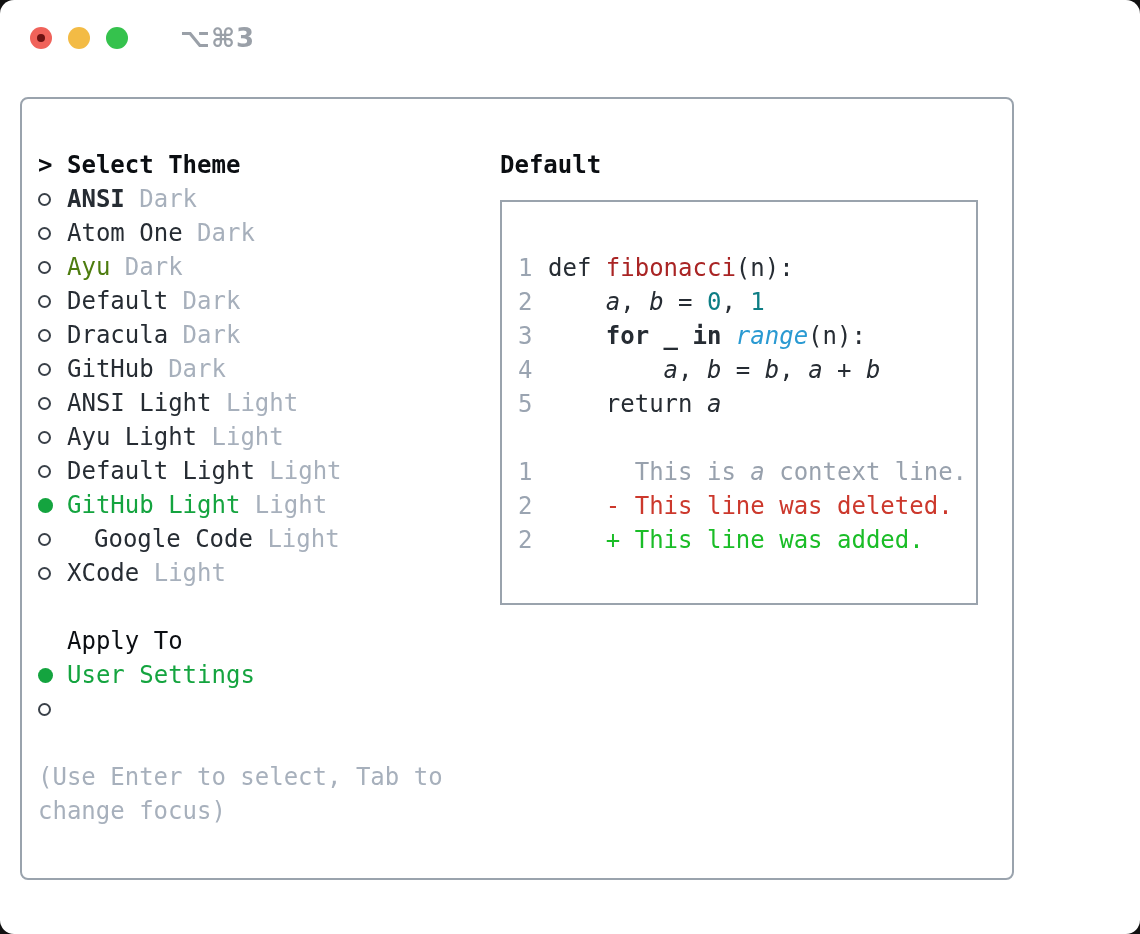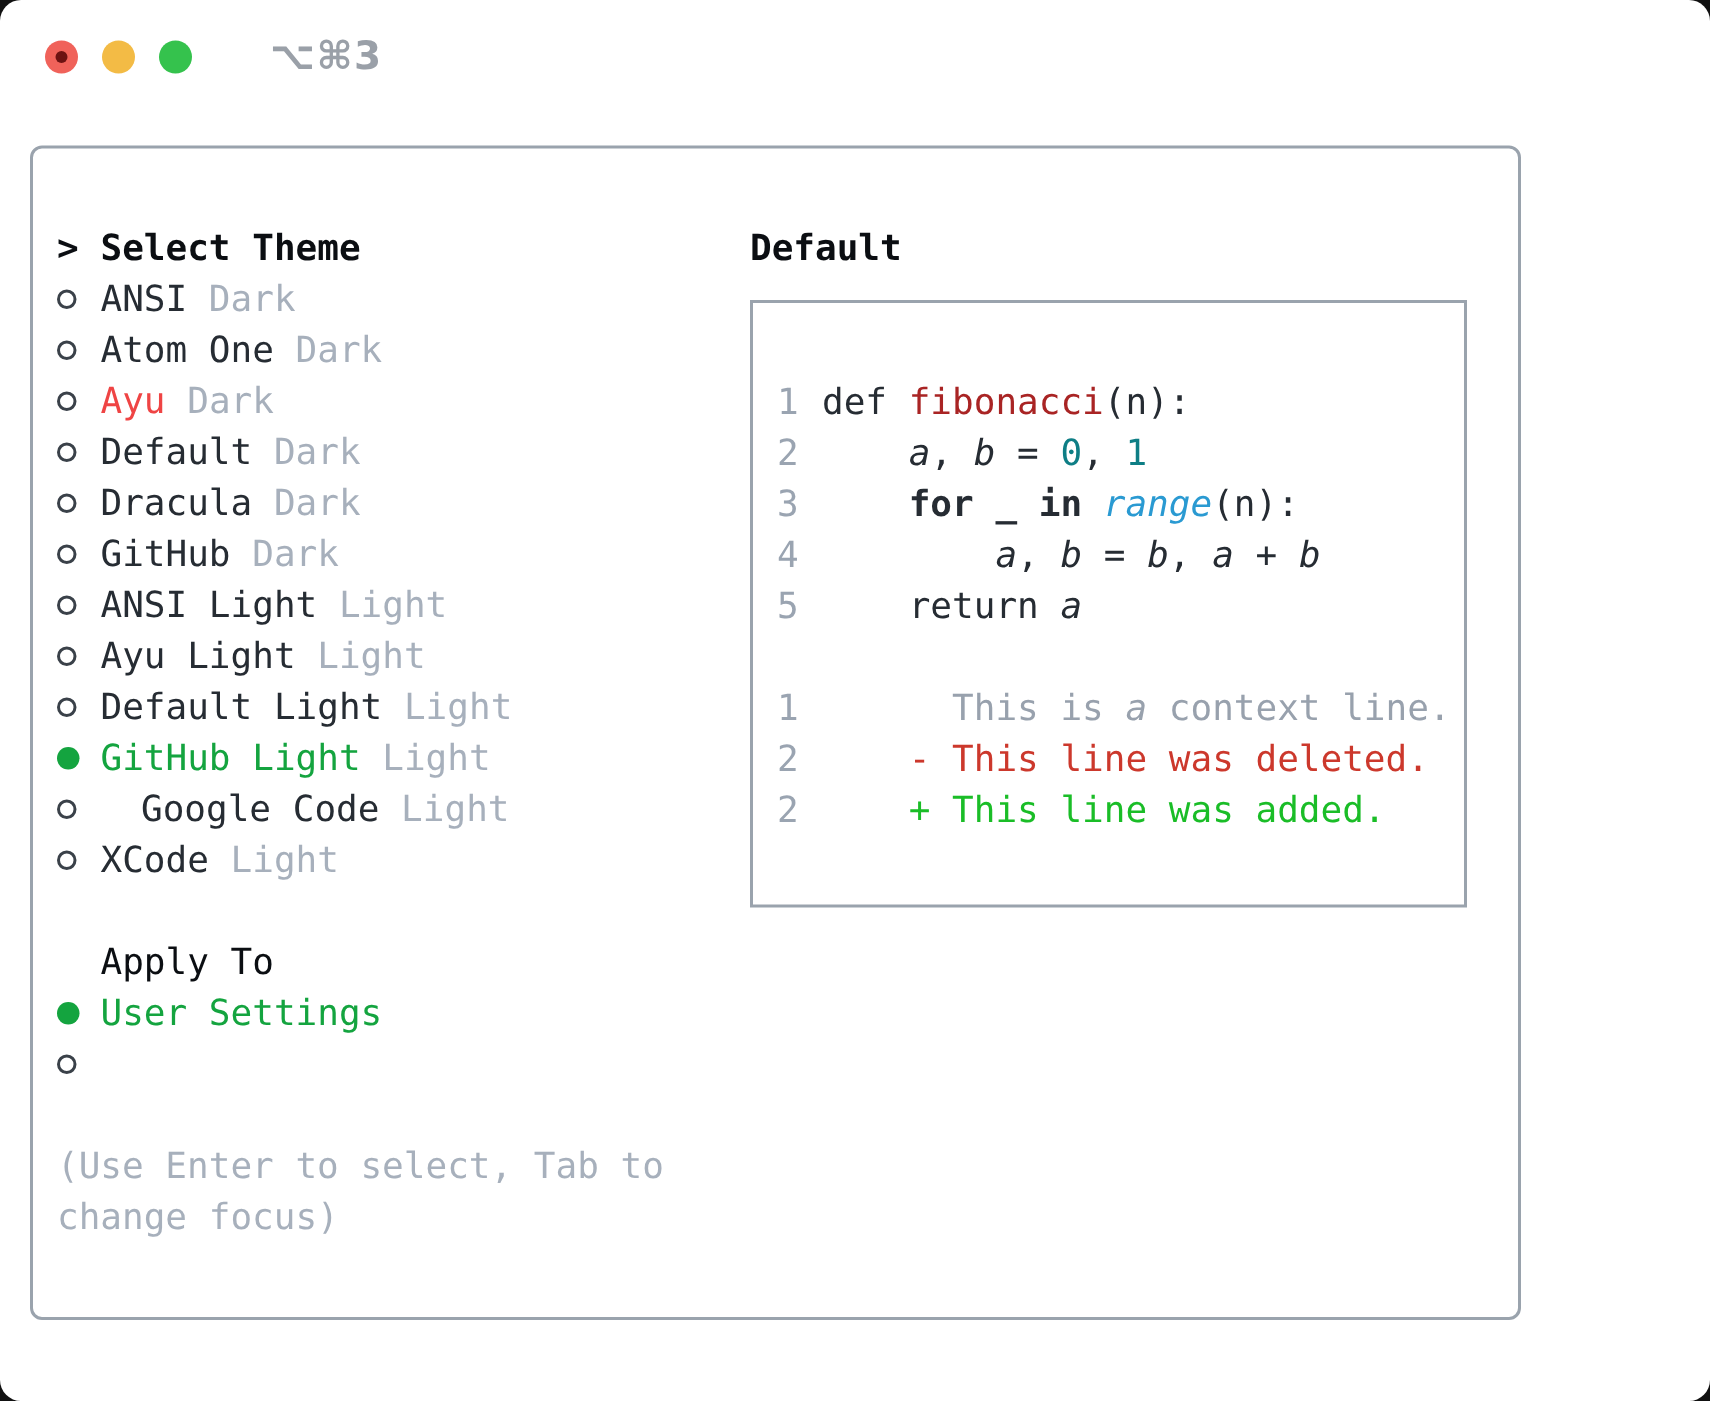--- a/index.html
+++ b/index.html
@@ -58,23 +58,23 @@
   </div>
 
   <div class="panel">
 
     <div class="left-col">
       <div class="row">
         <span class="marker arrow" style="color: rgb(11, 14, 18);">&gt;</span>
         <span class="h-label" style="color: rgb(11, 14, 18);">Select Theme</span>
       </div>
       <div id="theme-items">
-          <div class="row"><span class="marker"><span class="circle"></span></span><span style="color: rgb(38, 44, 51);">ANSI</span><span style="color: rgb(167, 176, 188);"> Dark</span></div>
+          <div class="row"><span class="marker"><span class="circle"></span></span><span style="color: rgb(38, 44, 51); font-weight: bold;">ANSI</span><span style="color: rgb(167, 176, 188);"> Dark</span></div>
           <div class="row"><span class="marker"><span class="circle"></span></span><span style="color: rgb(38, 44, 51);">Atom One</span><span style="color: rgb(167, 176, 188);"> Dark</span></div>
-          <div class="row"><span class="marker"><span class="circle"></span></span><span style="color: #ef4444;">Ayu</span><span style="color: rgb(167, 176, 188);"> Dark</span></div>
+          <div class="row"><span class="marker"><span class="circle"></span></span><span style="color: #4d7c0f;">Ayu</span><span style="color: rgb(167, 176, 188);"> Dark</span></div>
           <div class="row"><span class="marker"><span class="circle"></span></span><span style="color: rgb(38, 44, 51);">Default</span><span style="color: rgb(167, 176, 188);"> Dark</span></div>
           <div class="row"><span class="marker"><span class="circle"></span></span><span style="color: rgb(38, 44, 51);">Dracula</span><span style="color: rgb(167, 176, 188);"> Dark</span></div>
           <div class="row"><span class="marker"><span class="circle"></span></span><span style="color: rgb(38, 44, 51);">GitHub</span><span style="color: rgb(167, 176, 188);"> Dark</span></div>
           <div class="row"><span class="marker"><span class="circle"></span></span><span style="color: rgb(38, 44, 51);">ANSI Light</span><span style="color: rgb(167, 176, 188);"> Light</span></div>
           <div class="row"><span class="marker"><span class="circle"></span></span><span style="color: rgb(38, 44, 51);">Ayu Light</span><span style="color: rgb(167, 176, 188);"> Light</span></div>
           <div class="row"><span class="marker"><span class="circle"></span></span><span style="color: rgb(38, 44, 51);">Default Light</span><span style="color: rgb(167, 176, 188);"> Light</span></div>
           <div class="row"><span class="marker"><span class="circle sel" style="background: rgb(20, 164, 63);"></span></span><span style="color: rgb(20, 164, 63);">GitHub Light</span><span style="color: rgb(167, 176, 188);"> Light</span></div>
           <div class="row"><span class="marker"><span class="circle"></span></span><span style="color: rgb(38, 44, 51); margin-left: 27px;">Google Code</span><span style="color: rgb(167, 176, 188);"> Light</span></div>
           <div class="row"><span class="marker"><span class="circle"></span></span><span style="color: rgb(38, 44, 51);">XCode</span><span style="color: rgb(167, 176, 188);"> Light</span></div>
         </div>

